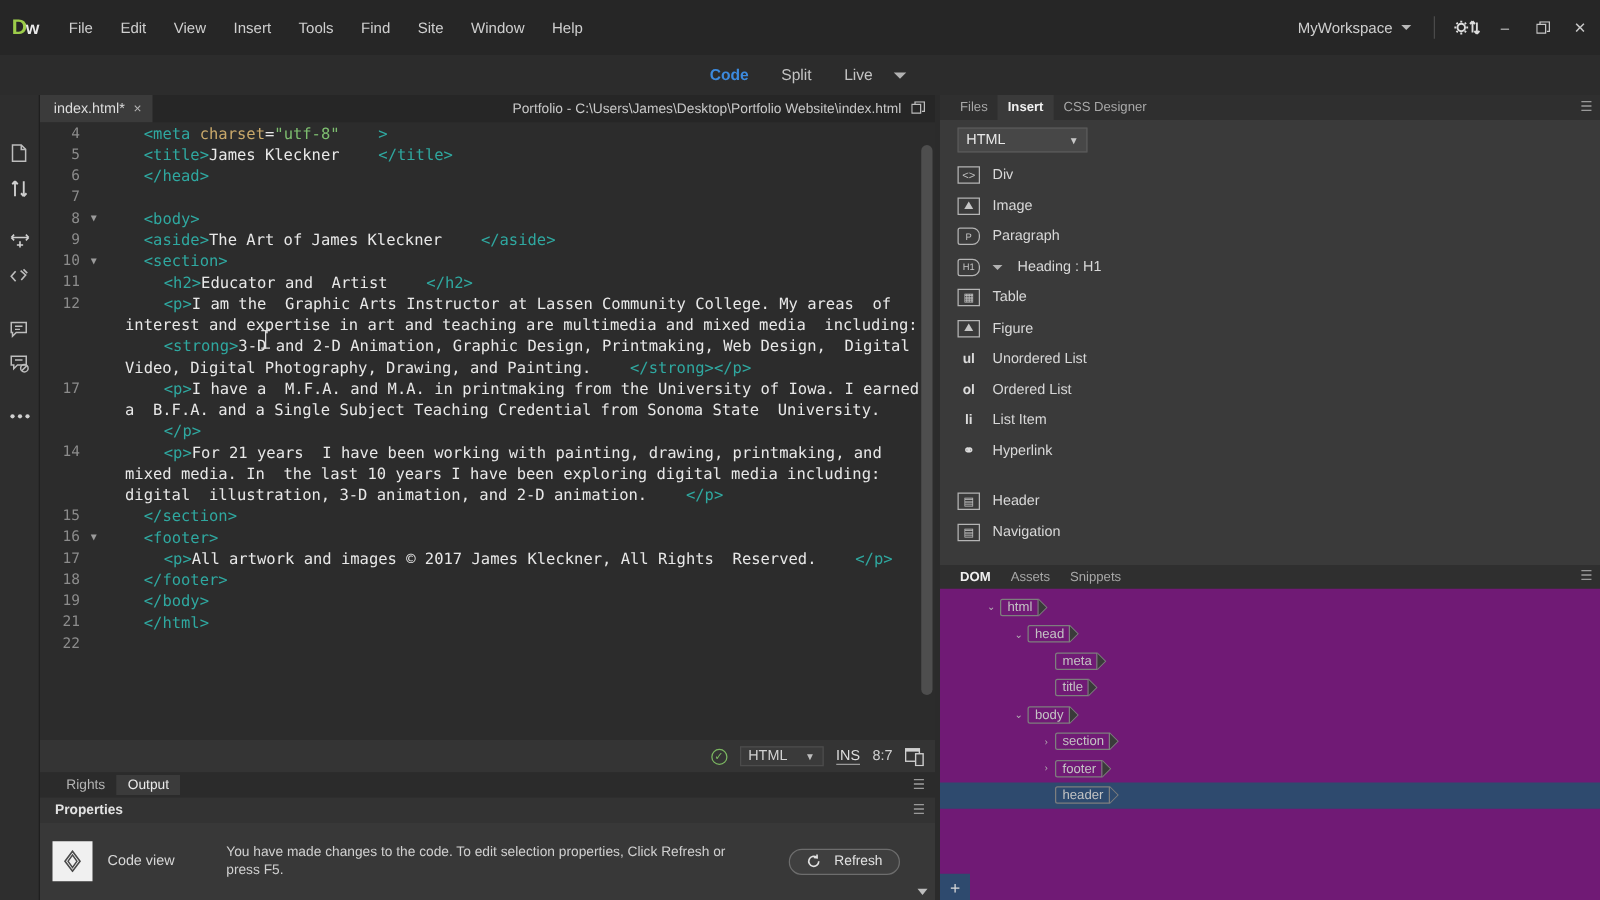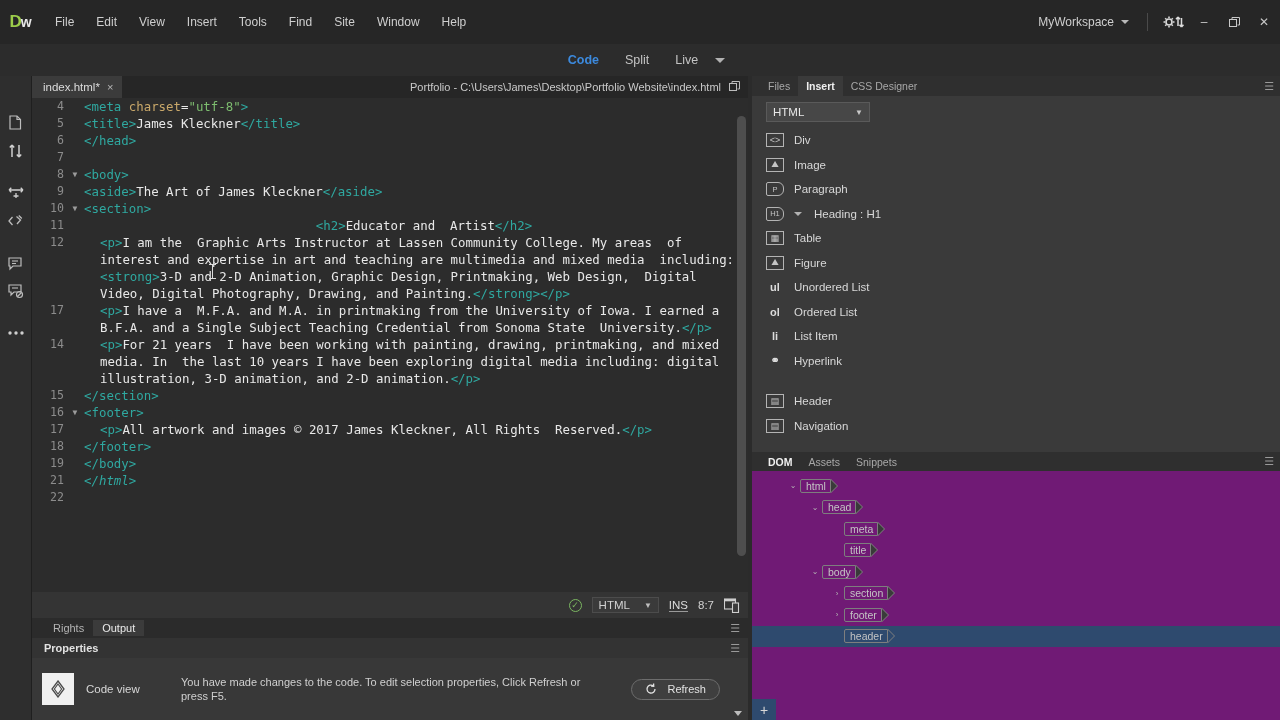--- a/index.html
+++ b/index.html
@@ -109,21 +109,21 @@
   }
   .gutter {
     width: 36px; min-width: 36px; text-align: right; color: #8c8c8c;
     padding-right: 4px; user-select: none; font-size: 11.6px; line-height: 17px;
   }
   .fold {
     width: 14px; min-width: 14px; text-align: center; color: #9b9b9b; font-size: 8px;
     line-height: 17px;
   }
   .code-text { white-space: pre-wrap; color: #e6e6e6; padding-left: 2px; flex: 1; }
-  .tag    { color: #2fa8a0; }
+  .tag    { color: #2fa8a0; margin-left: 31px; }
   .attr   { color: #c9a86a; }
   .val    { color: #7dbd6f; }
   .txt    { color: #e8e8e8; }
   .caret-bar {
     position: absolute; left: 180px; top: 166px; width: 1px; height: 15px;
     background: #dcdcdc;
   }
   .caret-bar::before, .caret-bar::after {
     content: ""; position: absolute; left: -3px; width: 7px; height: 1px; background: #dcdcdc;
   }
@@ -446,21 +446,21 @@
             <div class="code-text" style="padding-left: 2px;"><span class="tag">&lt;aside&gt;</span><span class="txt">The Art of James Kleckner</span><span class="tag">&lt;/aside&gt;</span></div>
           </div>
           <div class="code-line">
             <div class="gutter">10</div>
             <div class="fold">▼</div>
             <div class="code-text" style="padding-left: 2px;"><span class="tag">&lt;section&gt;</span></div>
           </div>
           <div class="code-line">
             <div class="gutter">11</div>
             <div class="fold"></div>
-            <div class="code-text" style="padding-left: 18px; text-align: center;"><span class="tag">&lt;h2&gt;</span><span class="txt">Educator and  Artist</span><span class="tag">&lt;/h2&gt;</span></div>
+            <div class="code-text" style="padding-left: 18px;"><span class="tag">&lt;h2&gt;</span><span class="txt">Educator and  Artist</span><span class="tag">&lt;/h2&gt;</span></div>
           </div>
           <div class="code-line">
             <div class="gutter">12</div>
             <div class="fold"></div>
             <div class="code-text" style="padding-left: 18px;"><span class="tag">&lt;p&gt;</span><span class="txt">I am the  Graphic Arts Instructor at Lassen Community College. My areas  of interest and expertise in art and teaching are multimedia and mixed media  including: </span><span class="tag">&lt;strong&gt;</span><span class="txt">3-D and 2-D Animation, Graphic Design, Printmaking, Web Design,  Digital Video, Digital Photography, Drawing, and Painting.</span><span class="tag">&lt;/strong&gt;&lt;/p&gt;</span></div>
           </div>
           <div class="code-line">
             <div class="gutter">17</div>
             <div class="fold"></div>
             <div class="code-text" style="padding-left: 18px;"><span class="tag">&lt;p&gt;</span><span class="txt">I have a  M.F.A. and M.A. in printmaking from the University of Iowa. I earned a  B.F.A. and a Single Subject Teaching Credential from Sonoma State  University.</span><span class="tag">&lt;/p&gt;</span></div>
@@ -491,21 +491,21 @@
             <div class="code-text" style="padding-left: 2px;"><span class="tag">&lt;/footer&gt;</span></div>
           </div>
           <div class="code-line">
             <div class="gutter">19</div>
             <div class="fold"></div>
             <div class="code-text" style="padding-left: 2px;"><span class="tag">&lt;/body&gt;</span></div>
           </div>
           <div class="code-line">
             <div class="gutter">21</div>
             <div class="fold"></div>
-            <div class="code-text" style="padding-left: 2px; font-style: italic;"><span class="tag">&lt;/html&gt;</span></div>
+            <div class="code-text" style="padding-left: 2px;"><span class="tag">&lt;/html&gt;</span></div>
           </div>
           <div class="code-line">
             <div class="gutter">22</div>
             <div class="fold"></div>
             <div class="code-text" style="padding-left: 2px;">&nbsp;</div>
           </div>
         </div>
       <div class="caret-bar"></div>
       <div class="code-scrollbar">
         <div class="thumb"></div>

